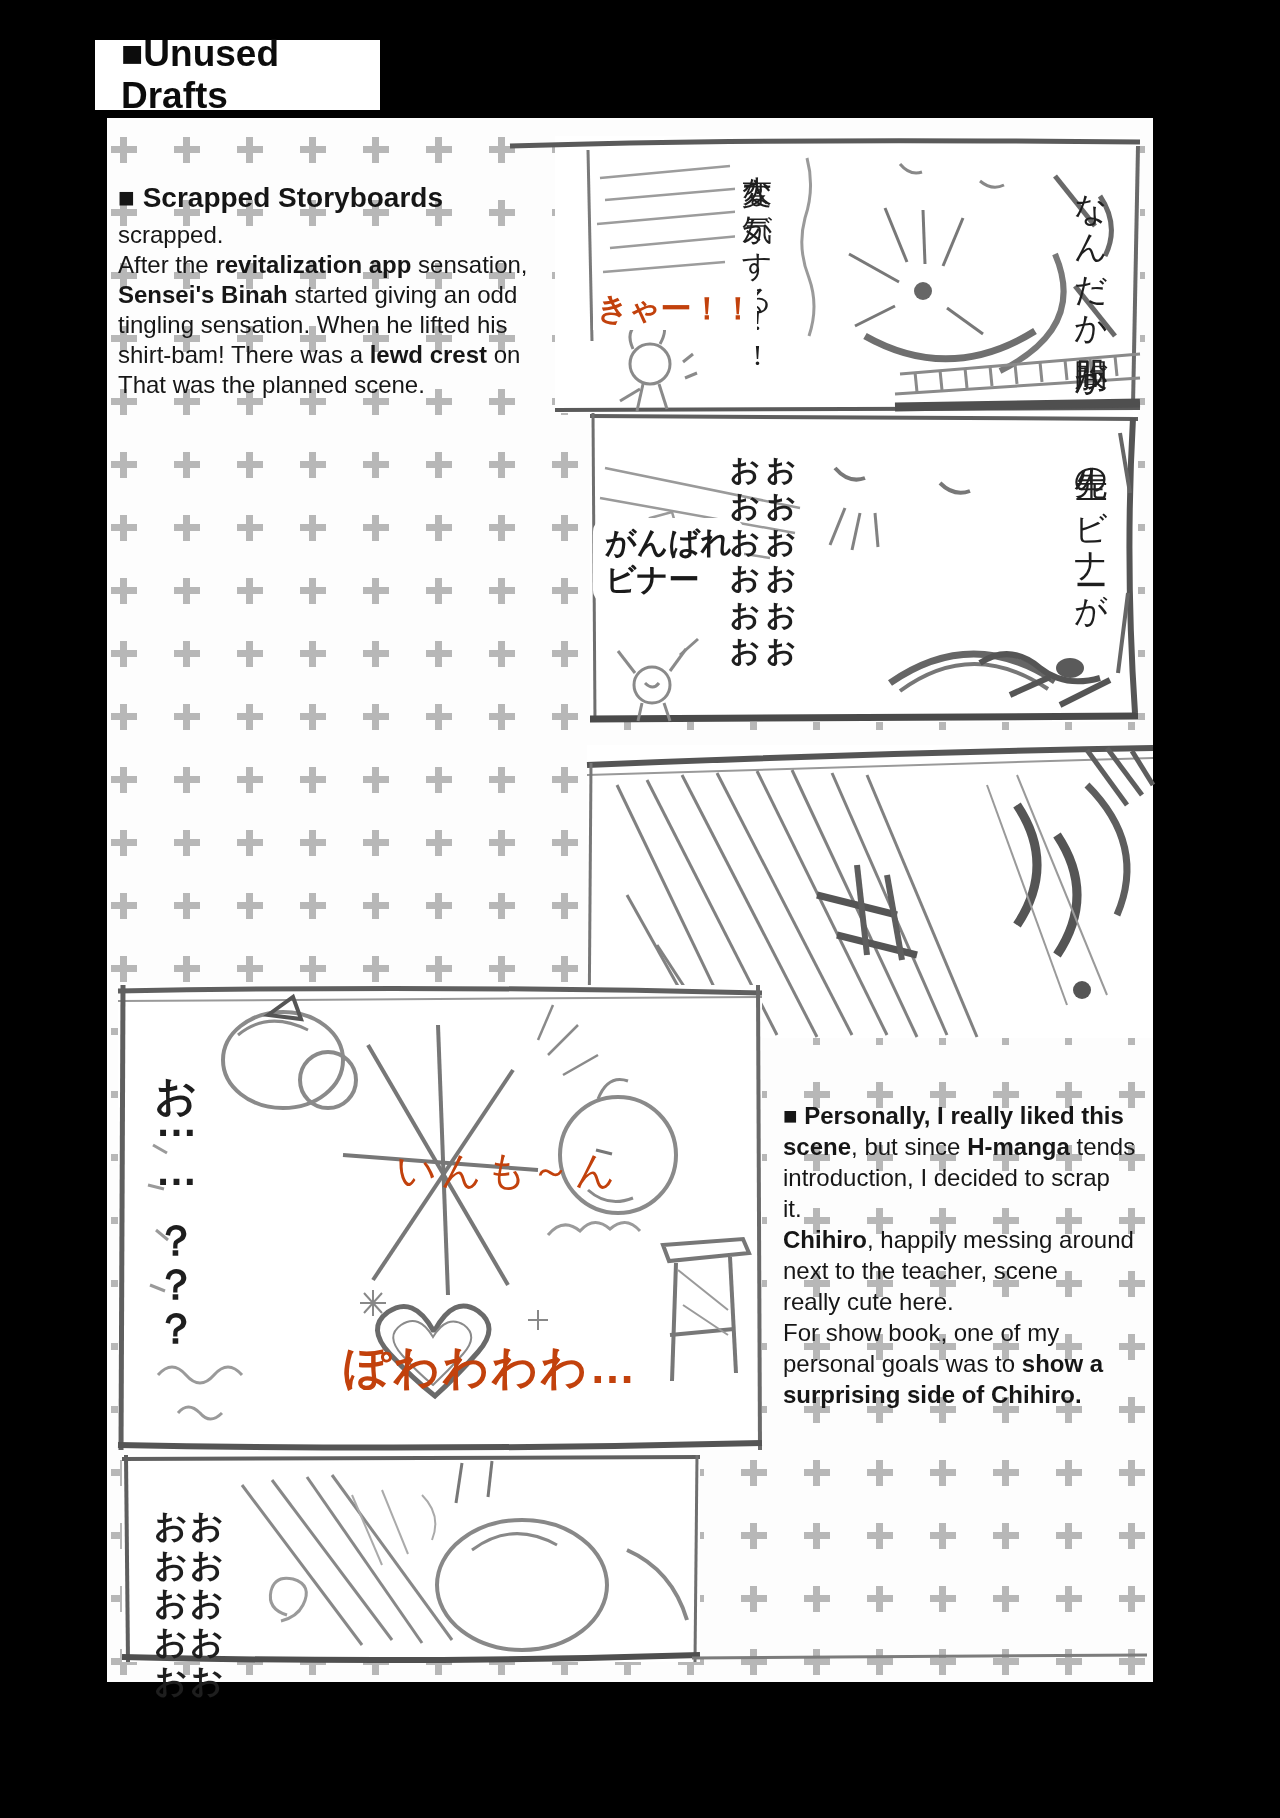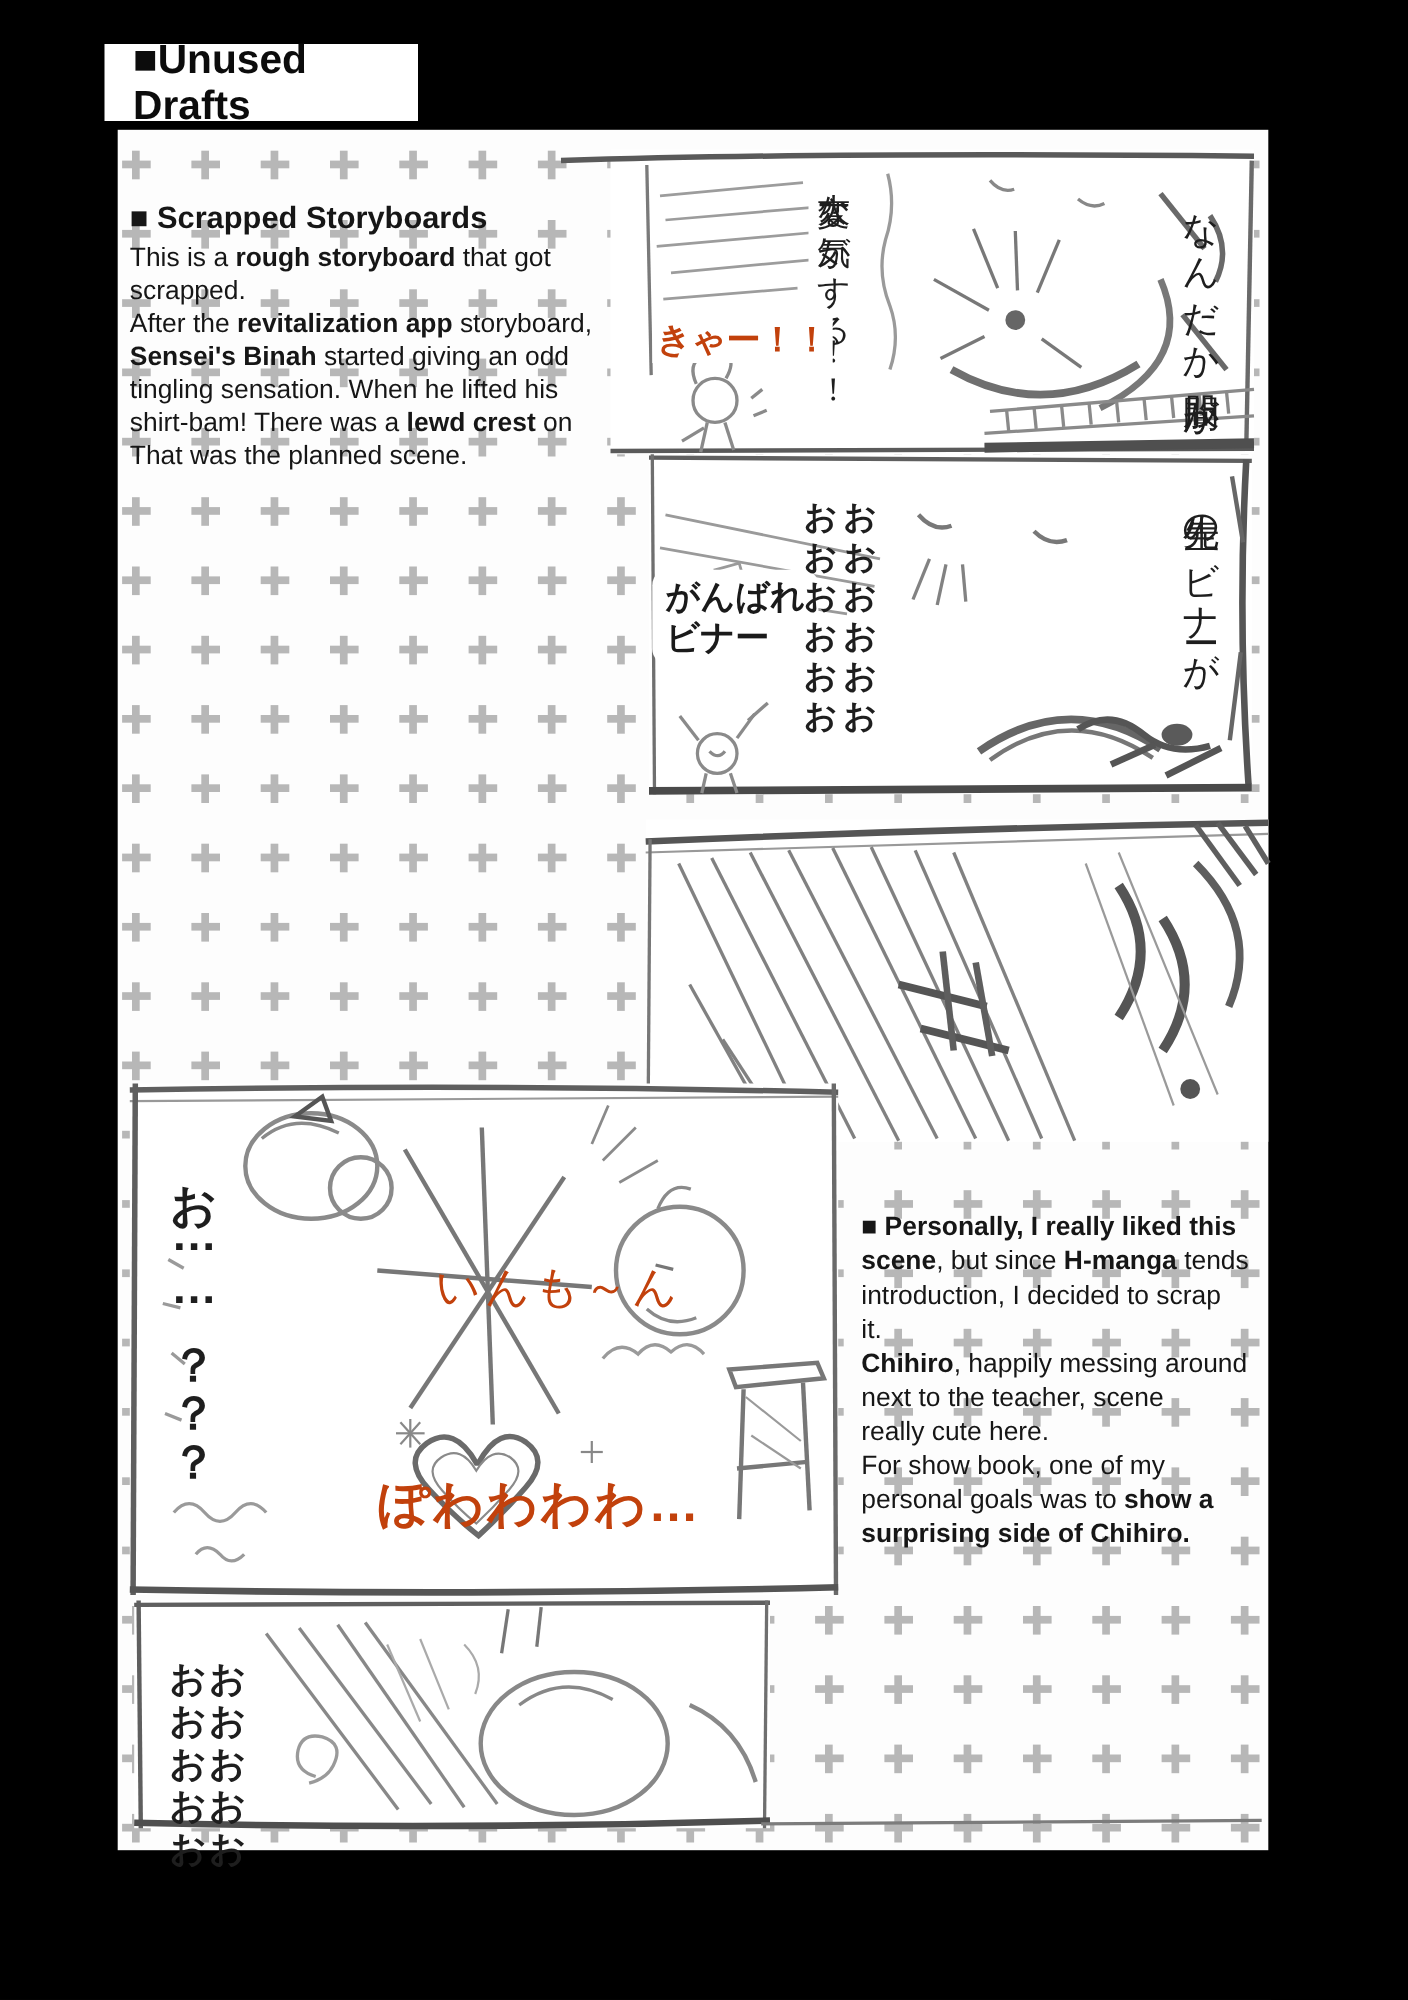--- a/index.html
+++ b/index.html
@@ -458,23 +458,22 @@
         <div class="plus" style="left: 697px; top: 1531px;"></div>
         <div class="plus" style="left: 760px; top: 1531px;"></div>
         <div class="plus" style="left: 823px; top: 1531px;"></div>
         <div class="plus" style="left: 886px; top: 1531px;"></div>
         <div class="plus" style="left: 949px; top: 1531px;"></div>
         <div class="plus" style="left: 1012px; top: 1531px;"></div>
       </div>
 
     <div class="note" style="left:11px;top:64px;">
       <div class="note-head">■ Scrapped Storyboards</div>
-      <div class="ln"><span>This is a </span><b>rough storyboard</b><span> that got</span></div>
       <div class="ln"><span>scrapped.</span></div>
-      <div class="ln"><span>After the </span><b>revitalization app</b><span> storyboard,</span></div>
+      <div class="ln"><span>After the </span><b>revitalization app</b><span> sensation,</span></div>
       <div class="ln"><b>Sensei's Binah</b><span> started giving an odd</span></div>
       <div class="ln"><span>tingling sensation. When he lifted his</span></div>
       <div class="ln"><span>shirt-bam! There was a </span><b>lewd crest</b><span> on</span></div>
       <div class="ln"><span>That was the planned scene.</span></div>
     </div>
 
     <div class="panel" style="left:448px;top:18px;width:585px;height:277px;">
       <svg width="585" height="277" viewBox="0 0 585 277" fill="none">
         <path d="M-45,10 Q200,2 585,6" stroke="#5a5a5a" stroke-width="5"></path>
         <path d="M33,14 L37,205" stroke="#7a7a7a" stroke-width="3"></path>

